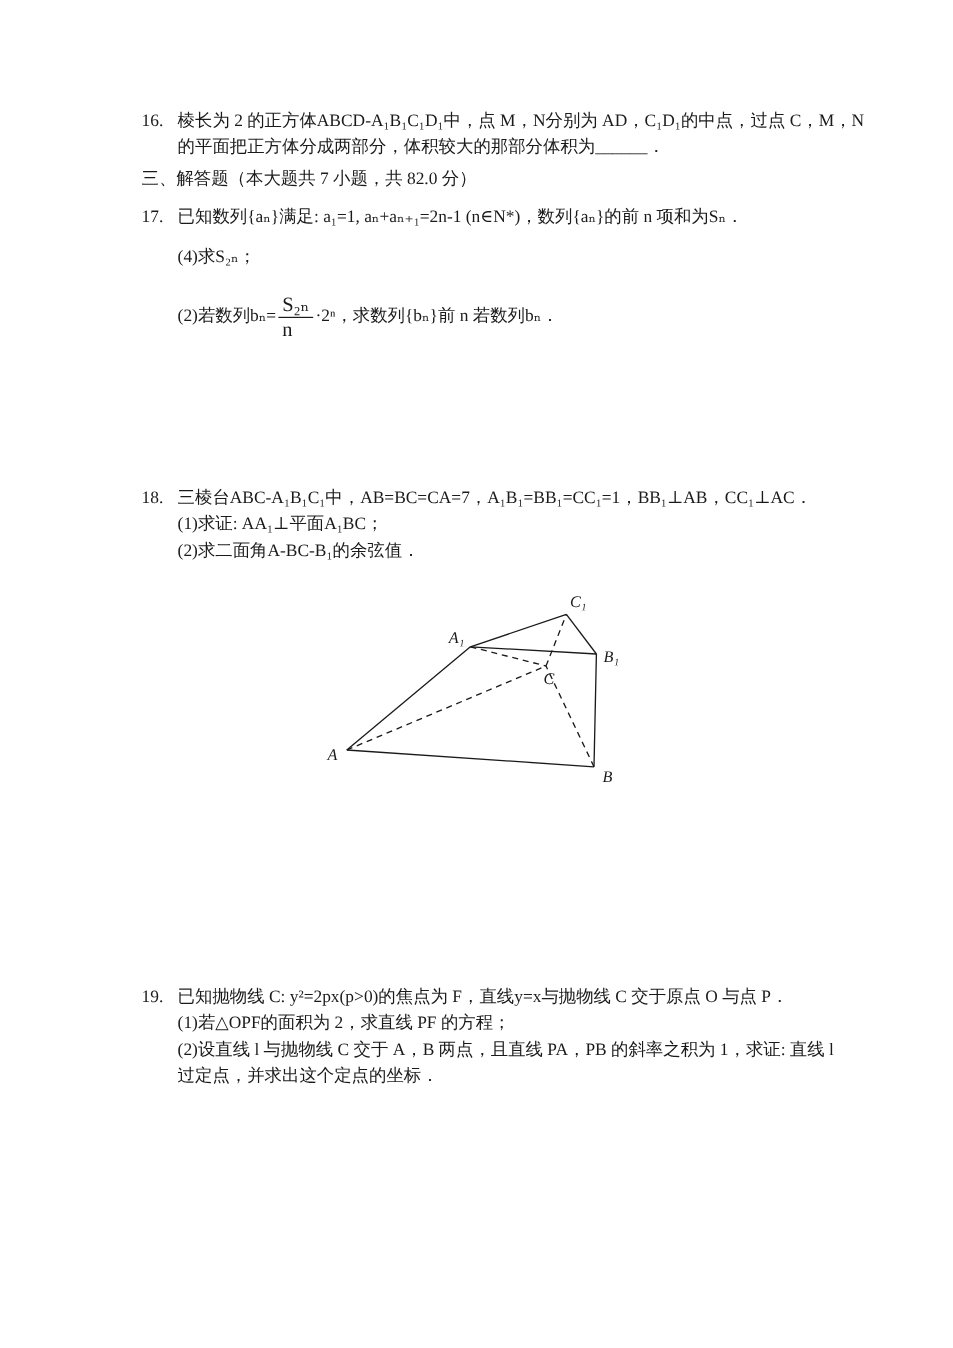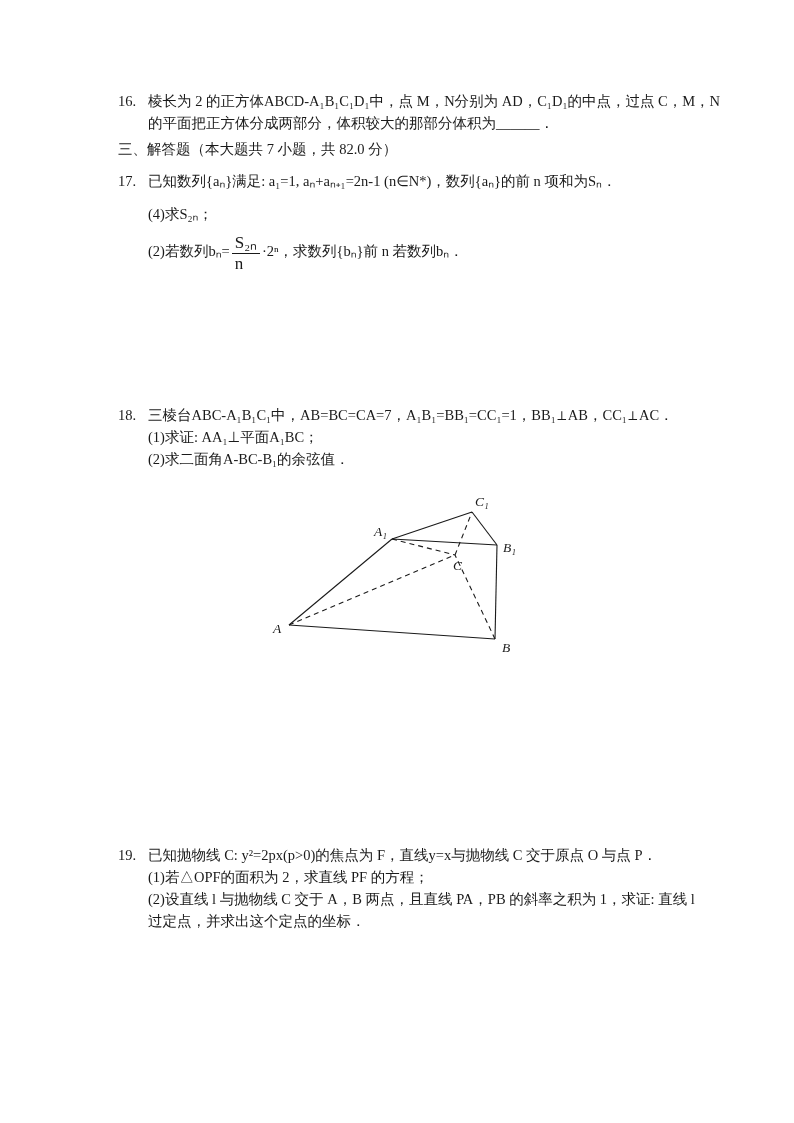--- a/index.html
+++ b/index.html
@@ -3,26 +3,26 @@
 <meta charset="utf-8">
 <style>
   * { margin:0; padding:0; box-sizing:border-box; }
   html, body { background:#ffffff; }
   body {
     width:794px; height:1123px;
     font-family:"Liberation Serif","DejaVu Serif",serif;
     color:#1a1a1a;
   }
   .page { position:relative; width:794px; height:1123px; background:#ffffff; overflow:hidden; }
-  .block { position:absolute; font-size:14.5px; line-height:22px;font-family:Liberation Serif, serif; }
+  .block { position:absolute; font-size:14.5px; line-height:22px; }
   .q { display:flex; }
   .qnum { width:30px; flex:none; }
   .qline { white-space:nowrap; }
   .gap-lg { margin-top:11px; }
-  .gap-md { margin-top:8px; }
+  .gap-md { margin-top:19px; }
   .frac {
     display:inline-block; vertical-align:middle; 
     font-size:17px; line-height:1.15; margin:0 2px;
   }
   .frac .fnum { display:block; padding:0 3px; }
   .frac .fden { display:block; border-top:1px solid #1a1a1a; padding:0 3px; }
   .figure { position:absolute; left:256px; top:490px; }
   .figure line { stroke:#1a1a1a; stroke-width:1.1; fill:none; }
   .figure .dashed { stroke-dasharray:5 4; }
   .figure text { font-family:"Liberation Serif","DejaVu Serif",serif; font-style:italic; font-size:13.5px; fill:#1a1a1a; }
@@ -75,21 +75,21 @@
     <line class="dashed" x1="199" y1="65" x2="216" y2="22"></line>
 
     <text x="219" y="16">C₁</text>
     <text x="118" y="46">A₁</text>
     <text x="247" y="62">B₁</text>
     <text x="197" y="80">C</text>
     <text x="17" y="143">A</text>
     <text x="246" y="162">B</text>
   </svg>
 
-  <div class="block q" style="left:118px; top:844px;">
+  <div class="block q" style="left:118px; top:820px;">
     <span class="qnum">19.</span>
     <div class="qbody">
       <div class="qline">已知抛物线 C: y²=2px(p&gt;0)的焦点为 F，直线y=x与抛物线 C 交于原点 O 与点 P．</div>
       <div class="qline">(1)若△OPF的面积为 2，求直线 PF 的方程；</div>
       <div class="qline">(2)设直线 l 与抛物线 C 交于 A，B 两点，且直线 PA，PB 的斜率之积为 1，求证: 直线 l</div>
       <div class="qline">过定点，并求出这个定点的坐标．</div>
     </div>
   </div>
 
 </div>

